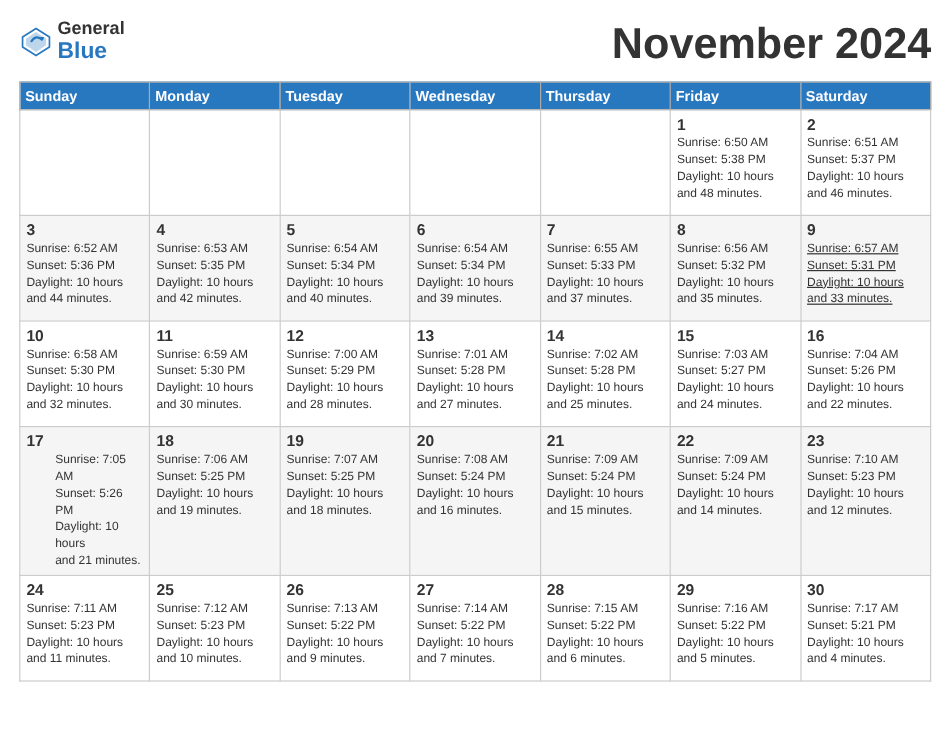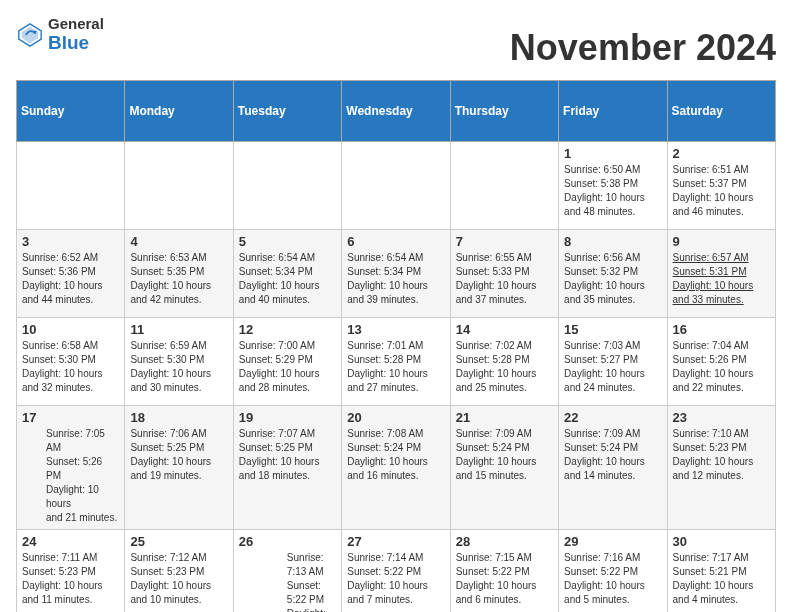--- a/index.html
+++ b/index.html
@@ -36,21 +36,20 @@
       font-size: 19px;
       font-weight: bold;
       color: #2878c0;
     }
     .logo-icon {
       width: 28px;
       height: 28px;
     }
     .title-block {
       text-align: right;
-      margin-top: 12px;
     }
     .month-title {
       font-size: 36px;
       font-weight: bold;
       color: #333;
       line-height: 1.1;
     }
     .location {
       font-size: 14px;
       color: #555;
@@ -58,21 +57,21 @@
     table {
       width: 100%;
       border-collapse: collapse;
       table-layout: fixed;
     }
     thead tr th {
       background-color: #2878c0;
       color: #fff;
       font-size: 12px;
       font-weight: bold;
-      padding: 23px 4px;
+      padding: 4px 4px;
       text-align: left;
       border: 1px solid #aaa;
     }
     tbody tr td {
       border: 1px solid #ccc;
       vertical-align: top;
       padding: 4px 5px;
       font-size: 10px;
       color: #333;
       min-height: 80px;
@@ -318,21 +317,21 @@
         </td>
         <td>
           <span class="day-number">25</span>
           <div class="day-info" style="white-space: pre-line;">Sunrise: 7:12 AM
 Sunset: 5:23 PM
 Daylight: 10 hours
 and 10 minutes.</div>
         </td>
         <td>
           <span class="day-number">26</span>
-          <div class="day-info" style="white-space: pre-line; margin-left: 48px;">Sunrise: 7:13 AM
+          <div class="day-info" style="white-space: pre-line;">Sunrise: 7:13 AM
 Sunset: 5:22 PM
 Daylight: 10 hours
 and 9 minutes.</div>
         </td>
         <td>
           <span class="day-number">27</span>
           <div class="day-info" style="white-space: pre-line;">Sunrise: 7:14 AM
 Sunset: 5:22 PM
 Daylight: 10 hours
 and 7 minutes.</div>

